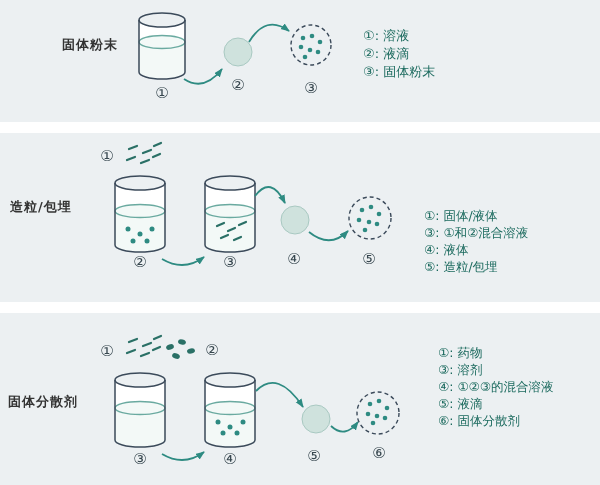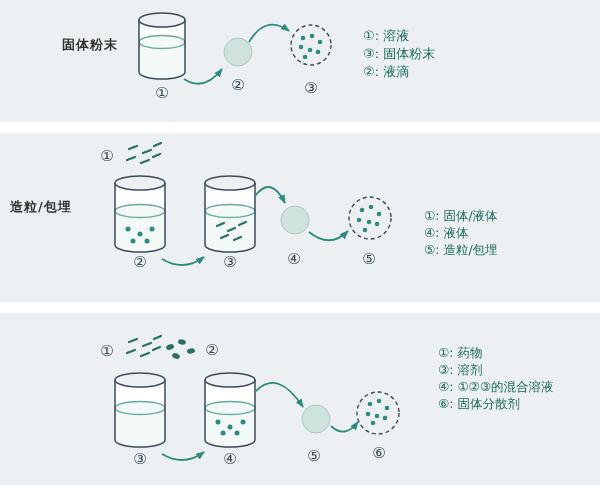--- a/index.html
+++ b/index.html
@@ -72,22 +72,22 @@
       <circle class="dot" cx="318" cy="52" r="2.3"></circle>
       <circle class="dot" cx="305" cy="57" r="2.3"></circle>
     </g>
   </svg>
   <div class="section-label" style="left:14px; top:36px;padding-left:48px;">固体粉末</div>
   <span class="step" style="left:162px; top:84px;">①</span>
   <span class="step" style="left:238px; top:76px;">②</span>
   <span class="step" style="left:311px; top:79px;">③</span>
   <div class="legend" style="left:363px; top:27px;">
     <div class="legend-line">①: 溶液</div>
+    <div class="legend-line">②: 液滴</div>
     <div class="legend-line">③: 固体粉末</div>
-    <div class="legend-line">②: 液滴</div>
   </div>
 </div>
 
 <div class="panel" id="panel-2">
   <svg class="art" width="600" height="169">
     <g>
       <line class="particle" x1="129" y1="16" x2="137" y2="13"></line>
       <line class="particle" x1="143" y1="20" x2="151" y2="17"></line>
       <line class="particle" x1="154" y1="13" x2="161" y2="10"></line>
       <line class="particle" x1="127" y1="27" x2="135" y2="24"></line>
@@ -134,20 +134,21 @@
     </g>
   </svg>
   <div class="section-label" style="left:10px; top:65px;">造粒/包埋</div>
   <span class="step" style="left:107px; top:14px;">①</span>
   <span class="step" style="left:140px; top:120px;">②</span>
   <span class="step" style="left:230px; top:120px;">③</span>
   <span class="step" style="left:294px; top:117px;">④</span>
   <span class="step" style="left:369px; top:117px;">⑤</span>
   <div class="legend" style="left:424px; top:34px;margin-top:40px;">
     <div class="legend-line">①: 固体/液体</div>
+    <div class="legend-line">③: ①和②混合溶液</div>
     <div class="legend-line">④: 液体</div>
     <div class="legend-line">⑤: 造粒/包埋</div>
   </div>
 </div>
 
 <div class="panel" id="panel-3">
   <svg class="art" width="600" height="172">
     <g>
       <line class="particle" x1="129" y1="29" x2="137" y2="26"></line>
       <line class="particle" x1="143" y1="33" x2="151" y2="30"></line>
@@ -189,25 +190,27 @@
       <circle class="dashed" cx="378" cy="100" r="21"></circle>
       <circle class="dot" cx="370" cy="91" r="2.3"></circle>
       <circle class="dot" cx="379" cy="88" r="2.3"></circle>
       <circle class="dot" cx="387" cy="95" r="2.3"></circle>
       <circle class="dot" cx="368" cy="101" r="2.3"></circle>
       <circle class="dot" cx="377" cy="103" r="2.3"></circle>
       <circle class="dot" cx="385" cy="105" r="2.3"></circle>
       <circle class="dot" cx="373" cy="110" r="2.3"></circle>
     </g>
   </svg>
+  <div class="section-label" style="left:8px; top:80px;">固体分散剂</div>
   <span class="step" style="left:107px; top:29px;">①</span>
   <span class="step" style="left:212px; top:28px;">②</span>
   <span class="step" style="left:140px; top:137px;">③</span>
   <span class="step" style="left:230px; top:137px;">④</span>
   <span class="step" style="left:314px; top:134px;">⑤</span>
   <span class="step" style="left:379px; top:131px;">⑥</span>
   <div class="legend" style="left:438px; top:31px;">
     <div class="legend-line">①: 药物</div>
     <div class="legend-line">③: 溶剂</div>
     <div class="legend-line">④: ①②③的混合溶液</div>
+    <div class="legend-line">⑤: 液滴</div>
     <div class="legend-line">⑥: 固体分散剂</div>
   </div>
 </div>
 
 </body></html>

